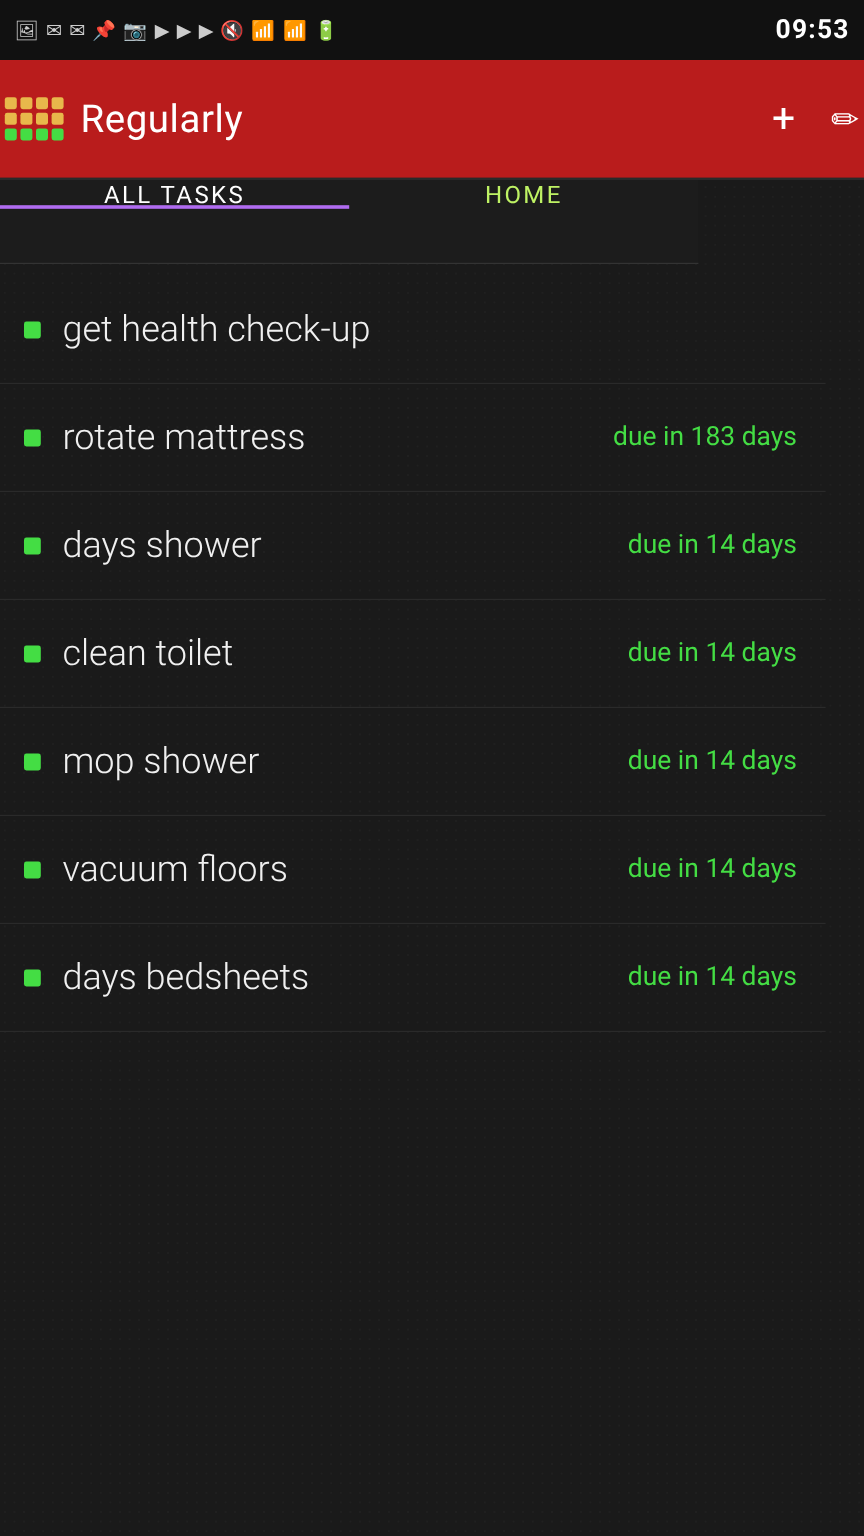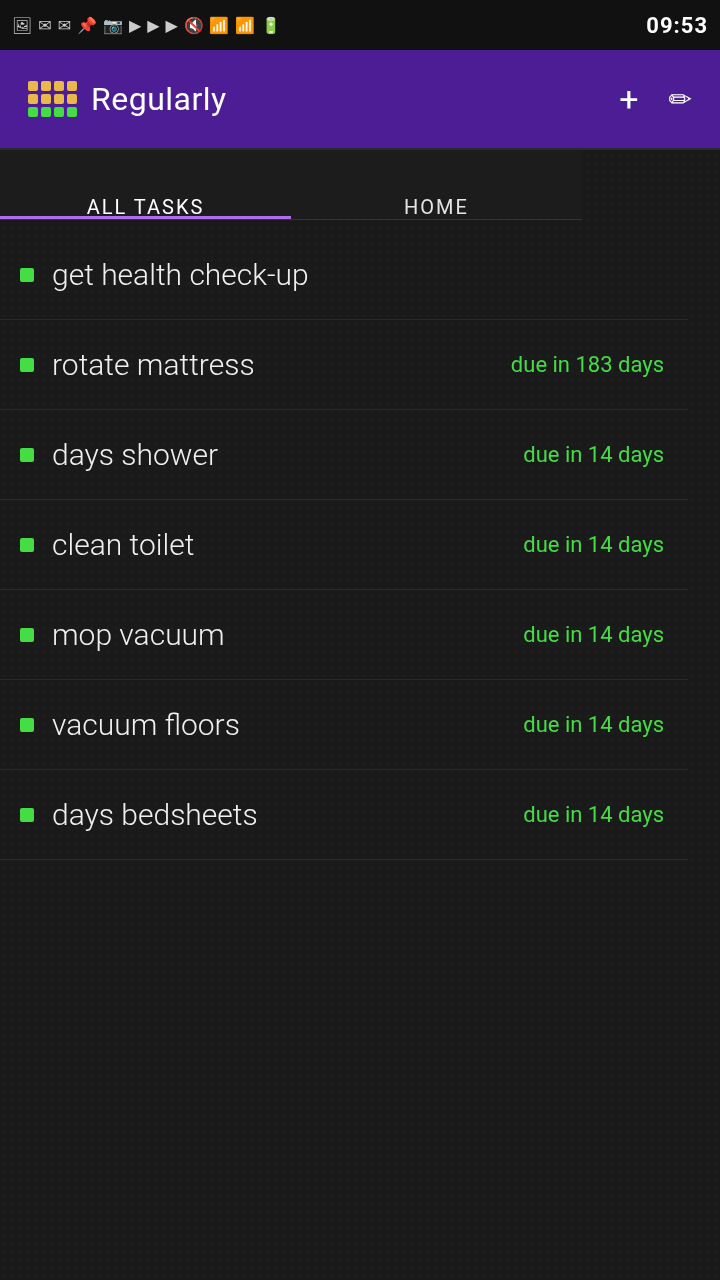--- a/index.html
+++ b/index.html
@@ -41,24 +41,24 @@
       font-size: 22px;
       font-weight: bold;
       letter-spacing: 1px;
       margin-left: 20px;
     }
 
     
     #app-bar {
       width: 720px;
       height: 100px;
-      background-color: #4c1d95;
-      display: flex;
-      align-items: center;
-      padding: 0 28px;
+      background-color: #b91c1c;
+      display: flex;
+      align-items: center;
+      padding: 0 4px;
       border-bottom: 2px solid #2a2a2a;
     }
 
     .app-logo-area {
       display: flex;
       align-items: center;
       gap: 14px;
       flex: 1;
     }
 
@@ -93,33 +93,33 @@
       font-size: 34px;
       cursor: pointer;
     }
 
     
     #tab-bar {
       width: 582px;
       height: 70px;
       background-color: #1c1c1c;
       display: flex;
-      align-items: flex-end;
+      align-items: flex-start;
       border-bottom: 1px solid #333333;
     }
 
     .tab {
       flex: 1;
       display: flex;
       align-items: center;
       justify-content: center;
       font-size: 20px;
       letter-spacing: 2px;
       cursor: pointer;
-      color: #e5e5e5;
+      color: #bef264;
       position: relative;
     }
 
     .tab.active {
       color: #ffffff;
     }
 
     .tab.active::after {
       content: '';
       position: absolute;
@@ -266,21 +266,21 @@
     <div class="task-item">
       <div class="task-left">
         <div class="task-bullet"></div>
         <span class="task-name">clean toilet</span>
       </div>
       <span class="task-due">due in 14 days</span>
     </div>
     <div class="task-item">
       <div class="task-left">
         <div class="task-bullet"></div>
-        <span class="task-name">mop vacuum</span>
+        <span class="task-name">mop shower</span>
       </div>
       <span class="task-due">due in 14 days</span>
     </div>
     <div class="task-item">
       <div class="task-left">
         <div class="task-bullet"></div>
         <span class="task-name">vacuum floors</span>
       </div>
       <span class="task-due">due in 14 days</span>
     </div>

